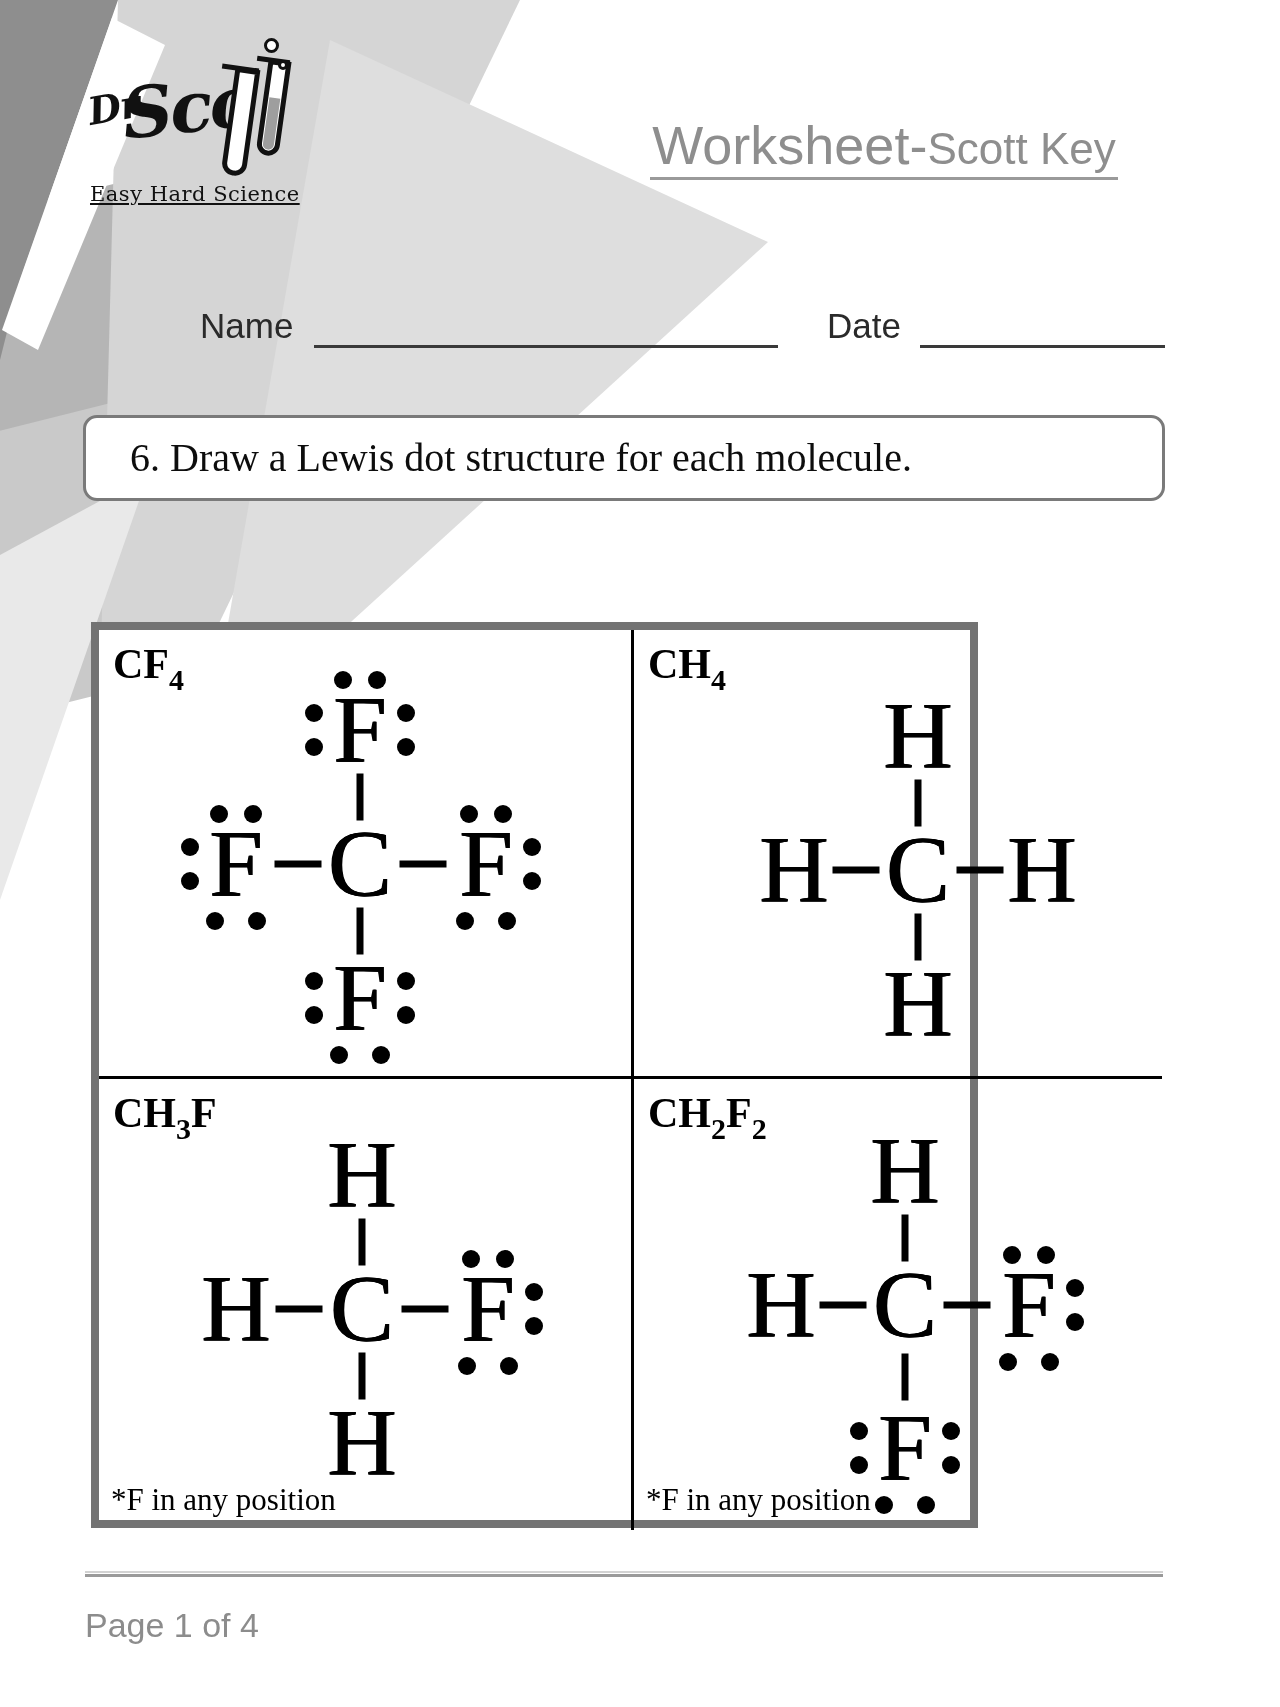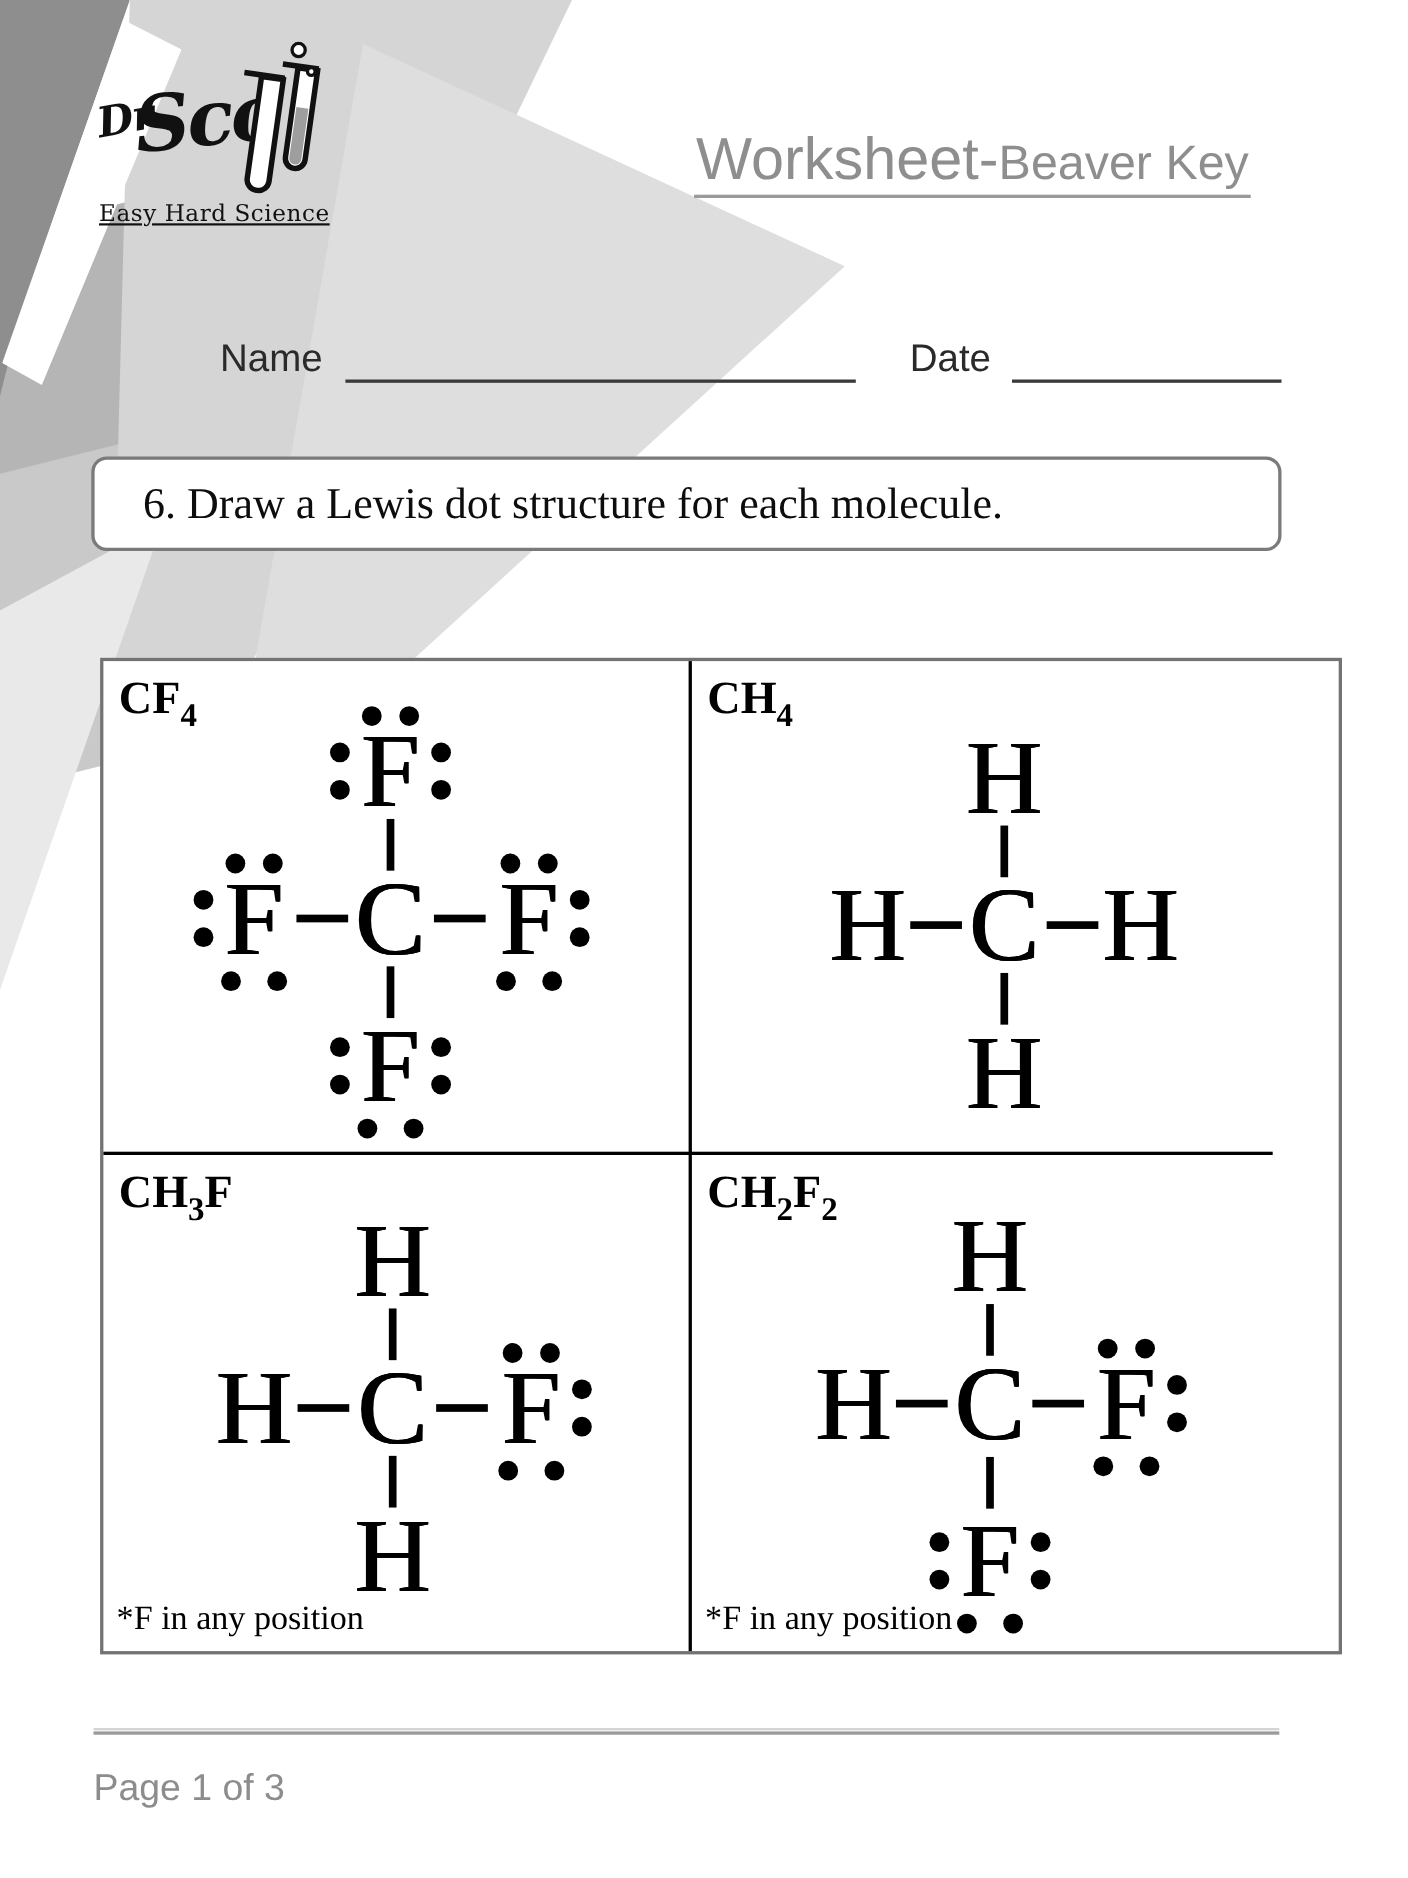--- a/index.html
+++ b/index.html
@@ -61,22 +61,22 @@
   .name-line { left:314px; width:464px; }
   .date-line { left:920px; width:245px; }
 
   
   .qbox { position:absolute; left:83px; top:415px; width:1082px; height:86px;
           border:3px solid #7a7a7a; border-radius:14px; background:#fff; }
   .qtext { font-family:"Liberation Serif", serif; font-size:40px; color:#0d0d0d;
            line-height:80px; padding-left:44px; white-space:nowrap; }
 
   
-  .mol-table { position:absolute; left:91px; top:598px; width:1129px; height:906px;
-               border:3px solid #737373; background:#fff; }
+  .mol-table { position:absolute; left:91px; top:622px; width:887px; height:906px;
+               border:8px solid #737373; background:#fff; }
   .cell { position:absolute; }
   .cell-0 { left:0;     top:0;     width:535px; height:449px; border-right:3px solid #000; border-bottom:3px solid #000; }
   .cell-1 { left:535px; top:0;     width:528px; height:449px; border-bottom:3px solid #000; }
   .cell-2 { left:0;     top:449px; width:535px; height:451px; border-right:3px solid #000; }
   .cell-3 { left:535px; top:449px; width:528px; height:451px; }
   .mol-label { position:absolute; left:14px; top:10px;
                font-family:"Liberation Serif", serif; font-weight:700; font-size:42px; color:#000; }
   .mol-label .sub { font-size:30px; vertical-align:-12px; }
   .atom { position:absolute; transform:translate(-50%,-50%);
           font-family:"Liberation Serif", serif; font-size:96px; font-weight:400; color:#000;
@@ -120,21 +120,21 @@
       </div>
     <div class="tube-rim rim1"></div>
     <div class="tube-rim rim2"></div>
     <div class="bubble bub1"></div>
     <div class="bubble bub2"></div>
     <div class="logo-tagline">Easy Hard Science</div>
   </div>
 
   <div class="header-text">
     <div class="subtitle-wrap">
-      <span class="subtitle-main">Worksheet-</span><span class="subtitle-rest">Beaver Key</span>
+      <span class="subtitle-main">Worksheet-</span><span class="subtitle-rest">Scott Key</span>
     </div>
   </div>
 
   <div class="field-label name-label">Name</div>
   <div class="write-line name-line"></div>
   <div class="field-label date-label">Date</div>
   <div class="write-line date-line"></div>
 
   <div class="qbox">
     <div class="qtext">6. Draw a Lewis dot structure for each molecule.</div>
@@ -231,16 +231,16 @@
         <div class="lp-dot" style="left: 317px; top: 386px;"></div>
         <div class="lp-dot" style="left: 250px; top: 426px;"></div>
         <div class="lp-dot" style="left: 292px; top: 426px;"></div>
         <div class="cell-note">*F in any position</div>
       </div>
   </div>
 
   <div class="footer-rule-light"></div>
   <div class="footer-rule"></div>
   <div class="footer-row">
-    <span>Page 1 of 3</span>
+    <span>Page 1 of 4</span>
   </div>
 
 </div>
 
 </body></html>

